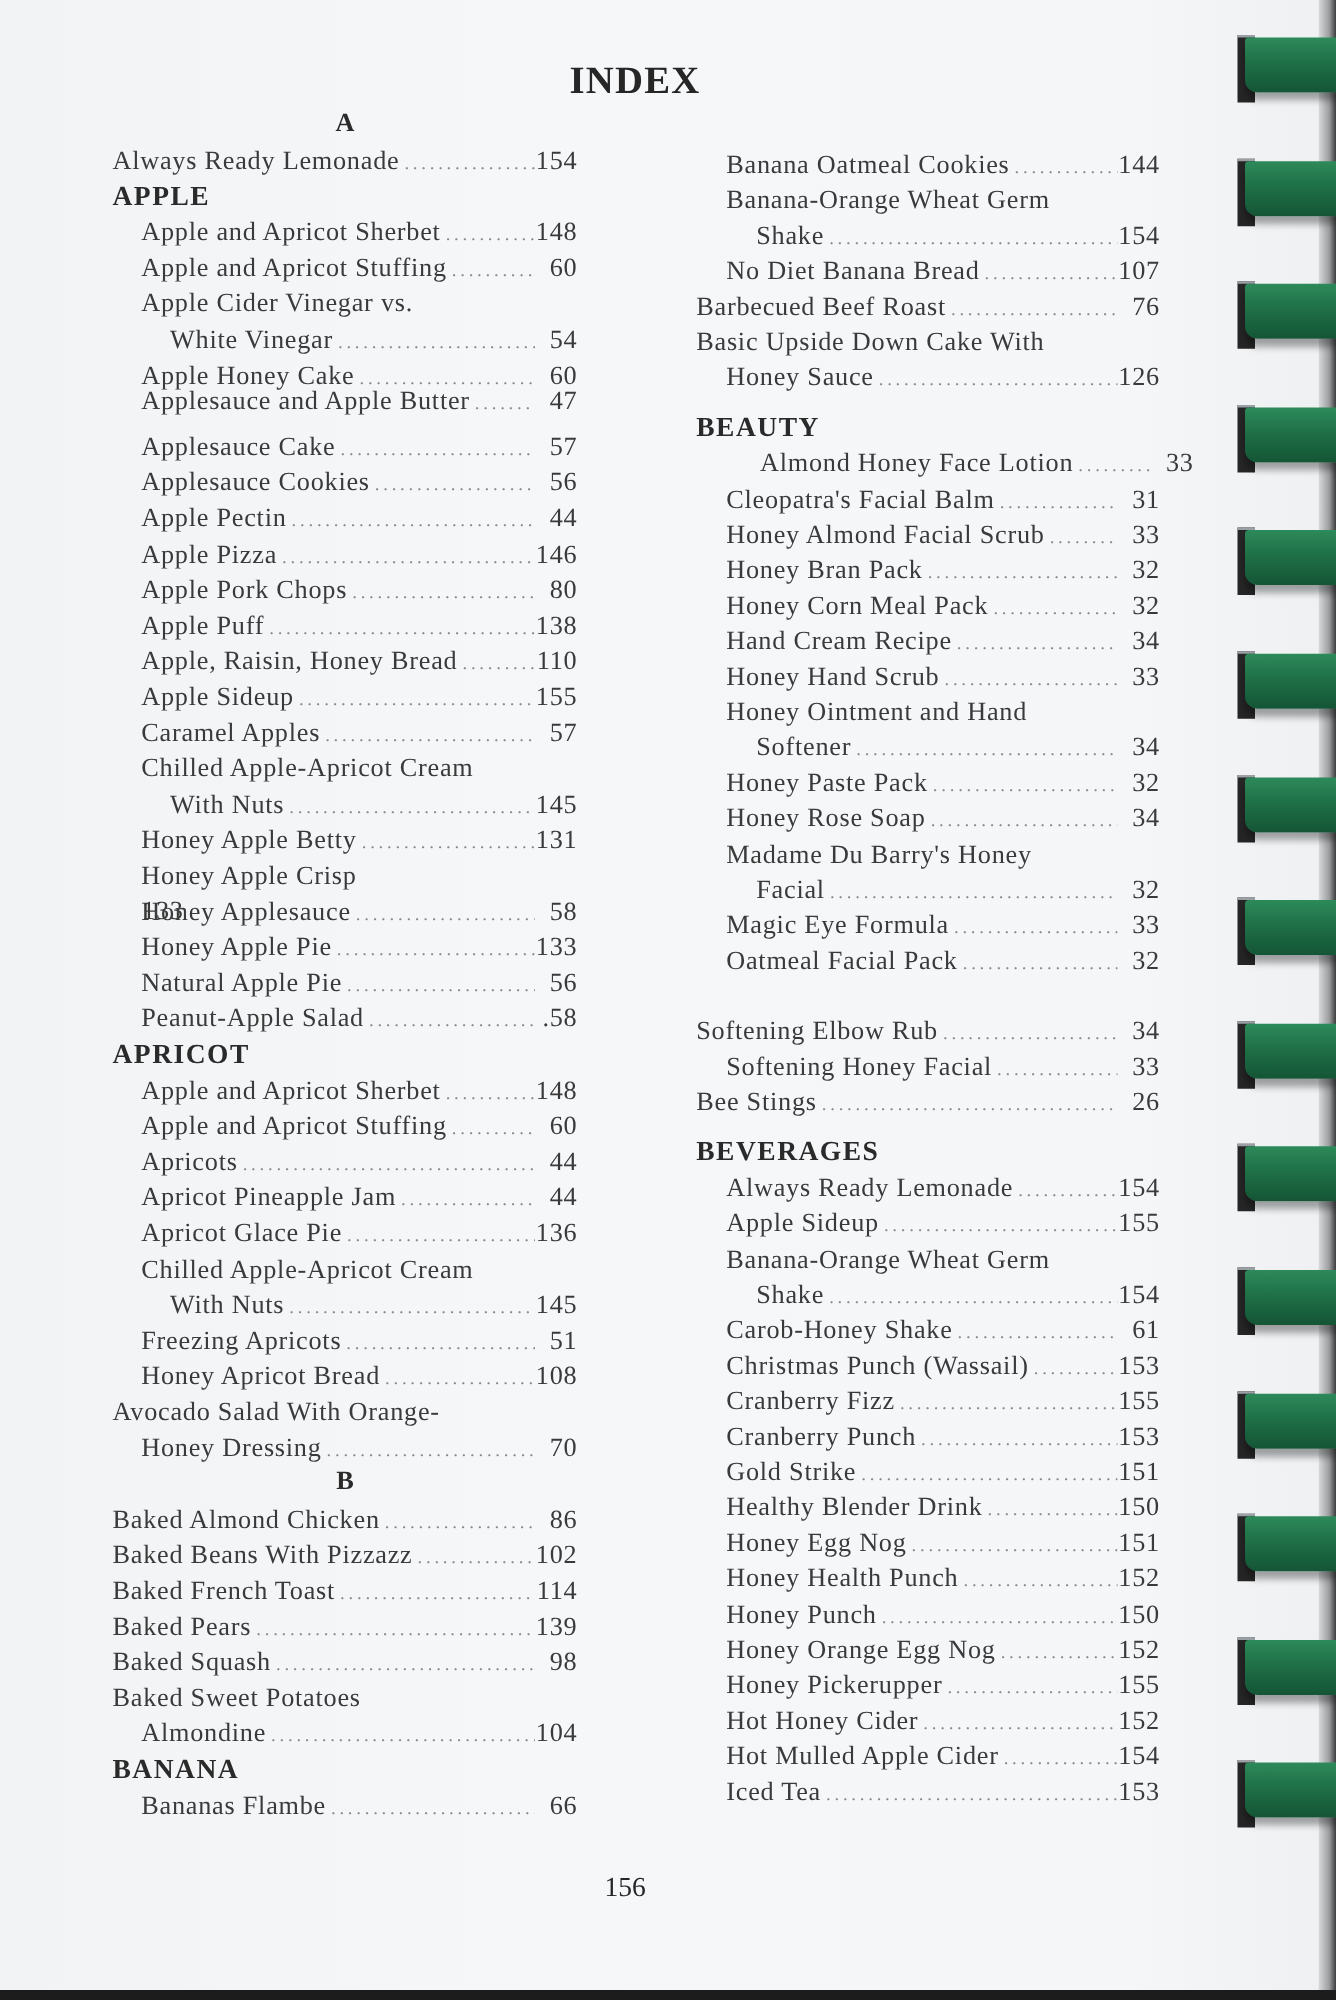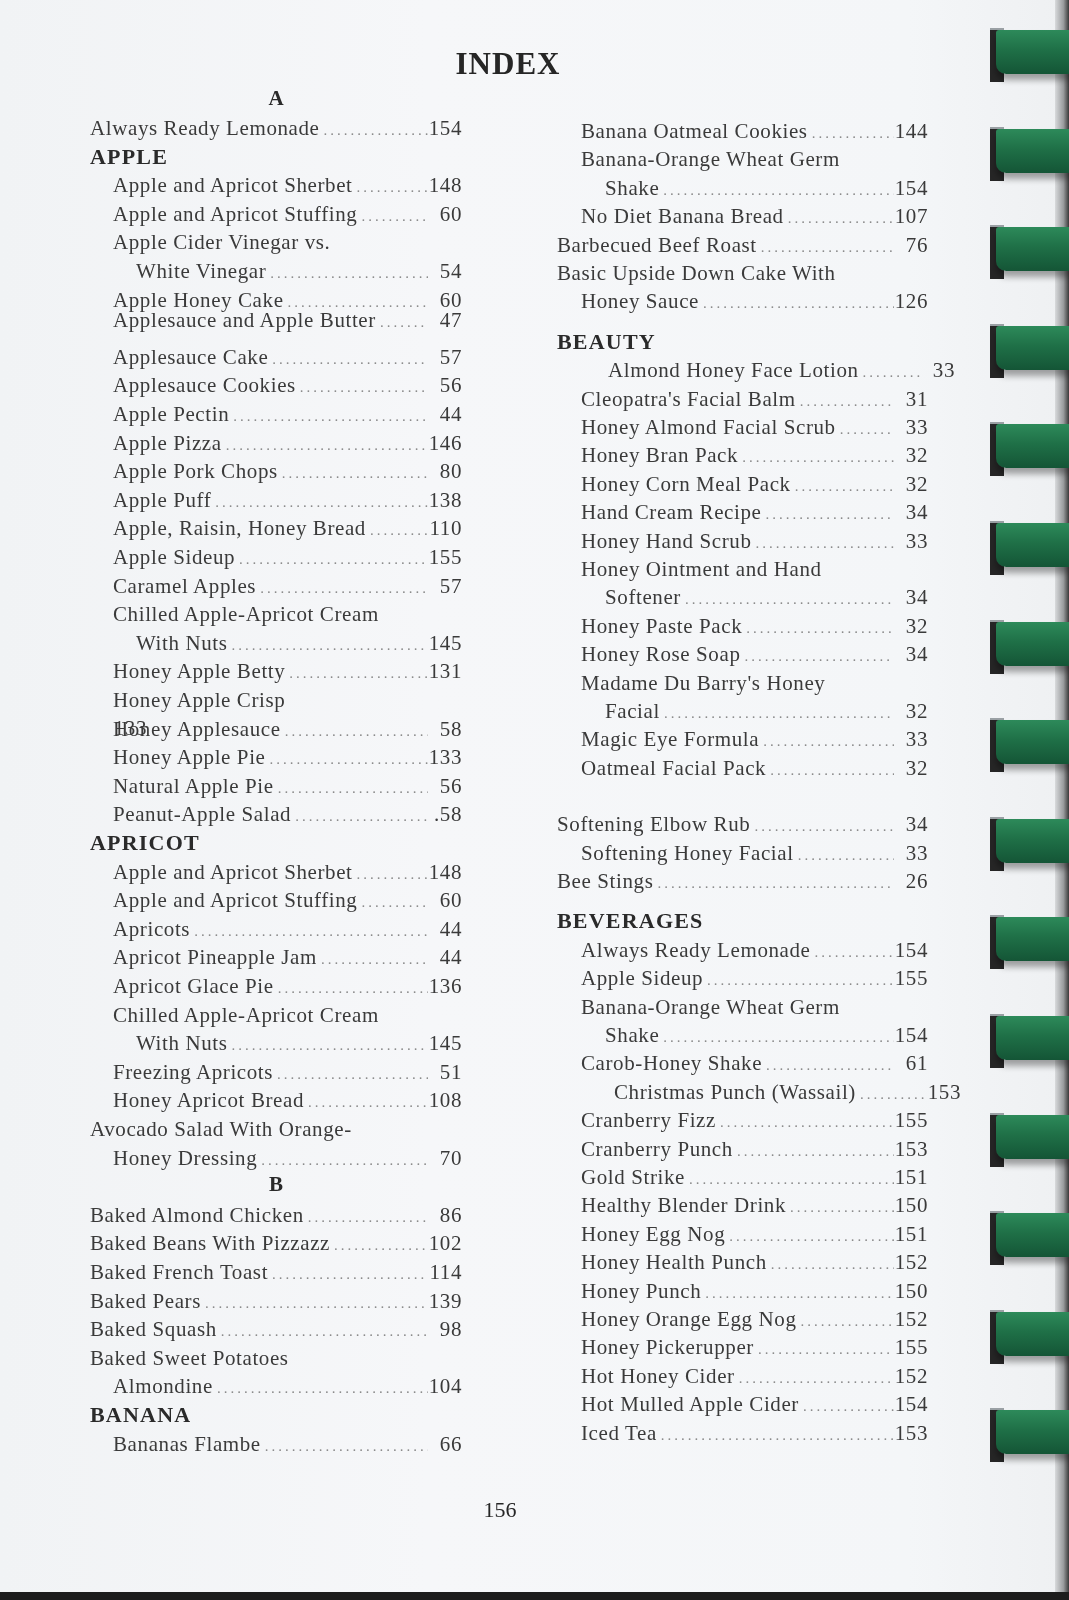--- a/index.html
+++ b/index.html
@@ -445,21 +445,21 @@
       <div class="line" style="left: 605px; top: 1021px; width: 323px;">
         <span class="txt">Shake</span>
         <span class="dots"></span>
         <span class="pg">154</span>
       </div>
       <div class="line" style="left: 581px; top: 1049.4px; width: 347px;">
         <span class="txt">Carob-Honey Shake</span>
         <span class="dots"></span>
         <span class="pg">61</span>
       </div>
-      <div class="line" style="left: 614px; top: 1077.8px; width: 347px;">
+      <div class="line" style="left: 581px; top: 1077.8px; width: 347px;">
         <span class="txt">Christmas Punch (Wassail)</span>
         <span class="dots"></span>
         <span class="pg">153</span>
       </div>
       <div class="line" style="left: 581px; top: 1106.2px; width: 347px;">
         <span class="txt">Cranberry Fizz</span>
         <span class="dots"></span>
         <span class="pg">155</span>
       </div>
       <div class="line" style="left: 581px; top: 1134.6px; width: 347px;">

